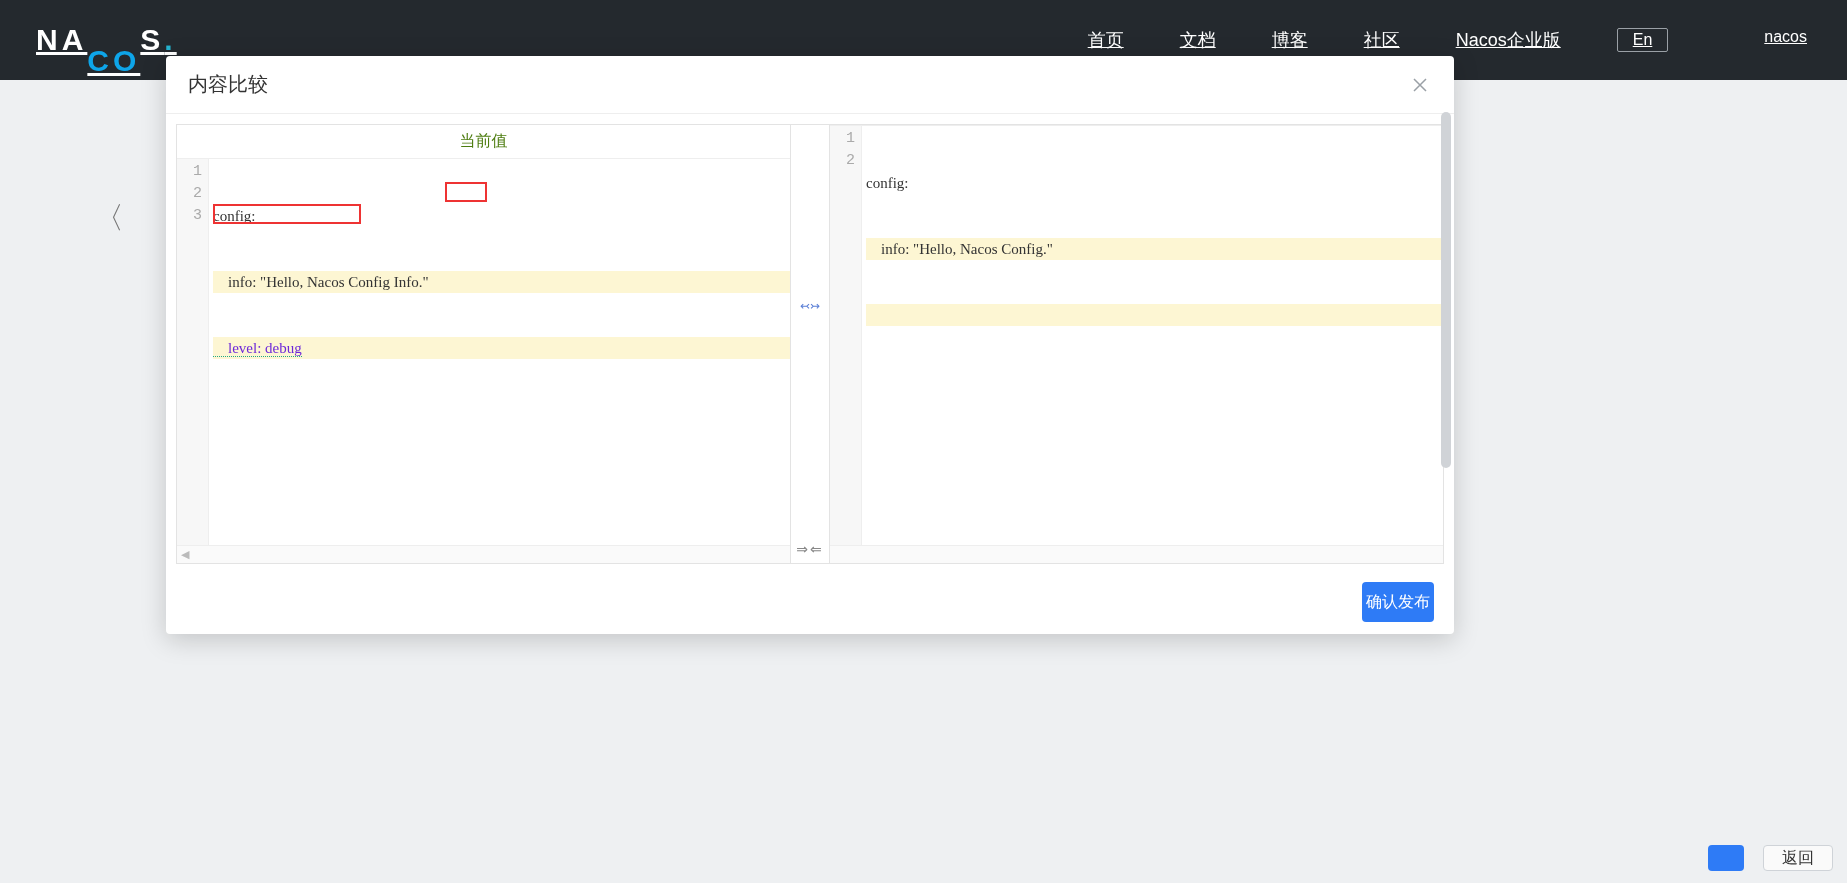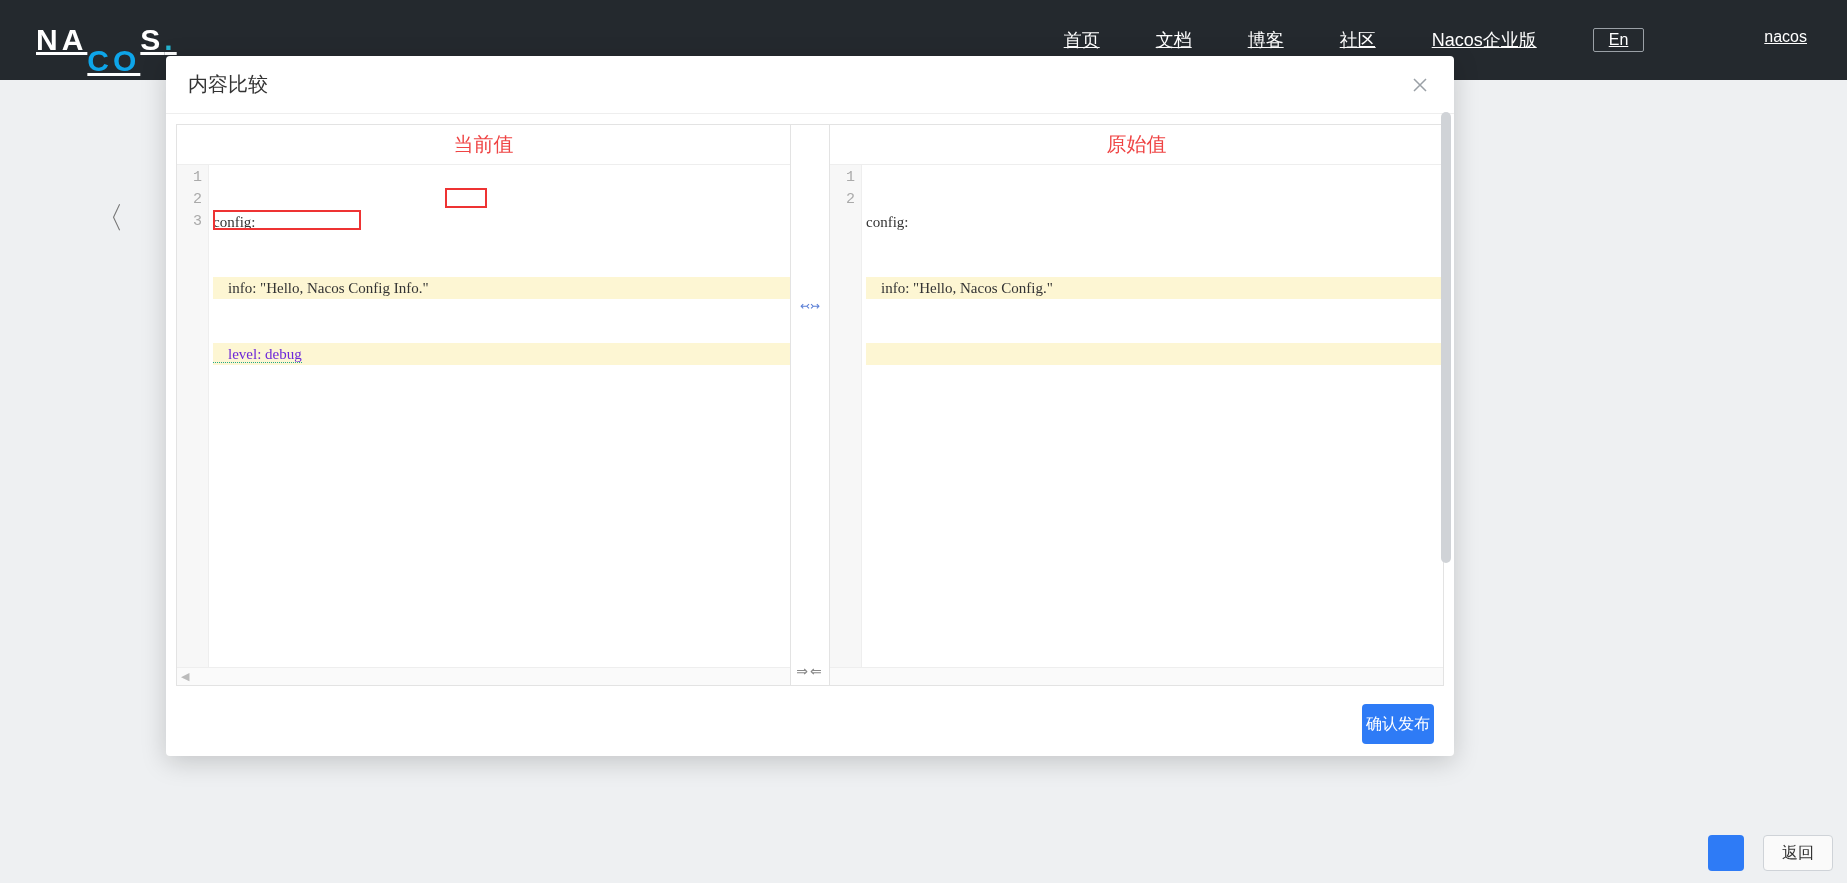--- a/index.html
+++ b/index.html
@@ -8,43 +8,43 @@
   body { background: #eef0f2; min-width: 1847px; position: relative; }
 
   
   .topbar { position: absolute; top: 0; left: 0; right: 0; height: 80px; background: #24292e; display: flex; align-items: center; padding: 0 40px 0 36px; color: #fff; z-index: 1; text-decoration: underline; }
   .logo { font-family: "Arial", sans-serif; font-size: 30px; letter-spacing: 4px; color: #fff; font-weight: 700; display: flex; align-items: center; }
   .logo .co { color: #0ea5e9; margin-top: 41px; }
   .logo .dot { color: #25b4d0; }
   .nav { margin-left: auto; display: flex; align-items: flex-start; gap: 56px; font-size: 18px; }
   .nav a { color: #fff; text-decoration: none; }
   .lang-box { border: 1px solid #9aa0a6; padding: 2px 15px; border-radius: 2px; font-size: 16px; }
-  .user { font-size: 16px; margin-left: 64px; }
+  .user { font-size: 16px; margin-left: 40px; }
 
   
   .dark-strip { position: absolute; top: 112px; right: 0; width: 80px; height: 570px; background: #1e1e1e; border: 1px solid #444; z-index: 0; }
 
   
   .page { position: absolute; top: 80px; left: 0; right: 0; bottom: 0; background: #eef0f2; }
   .back-chevron { position: absolute; left: 94px; top: 118px; font-size: 30px; color: #777; cursor: pointer; }
-  .bottom-btn { position: absolute; bottom: 12px; height: 36px; padding: 8px 18px; border-radius: 4px; font-size: 16px; display: flex; align-items: center; justify-content: center; cursor: pointer; }
+  .bottom-btn { position: absolute; bottom: 12px; height: 26px; padding: 8px 18px; border-radius: 4px; font-size: 16px; display: flex; align-items: center; justify-content: center; cursor: pointer; }
   .bottom-btn.blue { right: 103px; background: #2e7bf6; color: #fff; border: none; }
   .bottom-btn.grey { right: 14px; background: #fafafa; color: #333; border: 1px solid #cfd3d8; }
 
   
-  .modal { position: absolute; left: 166px; top: 56px; width: 1288px; height: 700px; background: #fff; border-radius: 4px; box-shadow: 0 6px 26px rgba(0,0,0,.18); z-index: 10; display: flex; flex-direction: column; }
+  .modal { position: absolute; left: 166px; top: 56px; width: 1288px; height: 578px; background: #fff; border-radius: 4px; box-shadow: 0 6px 26px rgba(0,0,0,.18); z-index: 10; display: flex; flex-direction: column; }
   .modal-header { height: 58px; display: flex; align-items: center; padding: 0 22px; border-bottom: 1px solid #eee; }
   .modal-title { font-size: 20px; color: #333; }
   .modal-close { margin-left: auto; width: 24px; height: 24px; display: flex; align-items: center; justify-content: center; cursor: pointer; color: #9aa0a6; }
   .modal-close svg { width: 18px; height: 18px; }
 
   .diff-wrap { flex: 1; display: flex; padding: 10px 10px 6px; gap: 0; overflow: hidden; }
 
   .pane { flex: 1; display: flex; flex-direction: column; border: 1px solid #e3e3e3; }
-  .pane-header { text-align: center; font-size: 20px; color: #ef4444; padding: 6px 0; }
+  .pane-header { text-align: center; font-size: 16px; color: #4d7c0f; padding: 6px 0; }
   .editor { flex: 1; display: flex; font-family: "SimSun","NSimSun","Courier New",monospace; font-size: 15px; line-height: 22px; background: #fff; overflow: hidden; border-top: 1px solid #eee; position: relative; }
   .gutter-col { width: 32px; background: #f7f7f7; text-align: right; color: #aaa; padding: 2px 6px 0 0; user-select: none; border-right: 1px solid #eee; }
   .code-col { flex: 1; padding: 2px 0 0 4px; position: relative; white-space: pre; color: #333; font-family: Liberation Serif, serif; }
 
   .row { height: 22px; position: relative; }
   .row .text { position: relative; z-index: 2; }
   .hl-yellow { background: #fdf6d3; }
 
   
   .redbox { position: absolute; border: 2px solid #e33; z-index: 3; pointer-events: none; }
@@ -133,21 +133,20 @@
     </div>
 
     <div class="center-strip">
       <div class="spacer-top"></div>
       <div class="center-marker">↢↣</div>
       <div class="spacer-rest"></div>
       <div class="center-bottom">⇒⇐</div>
     </div>
 
     <div class="pane">
-      <div class="pane-header">原始值</div>
       <div class="editor">
         <div class="gutter-col">
           <div class="row">1</div>
           <div class="row">2</div>
           <div class="row"></div>
         </div>
         <div class="code-col">
           <div class="row"><span class="text">config:</span></div>
           <div class="row hl-yellow"><span class="text">    info: "Hello, Nacos Config."</span></div>
           <div class="row hl-yellow"><span class="text"></span></div>

